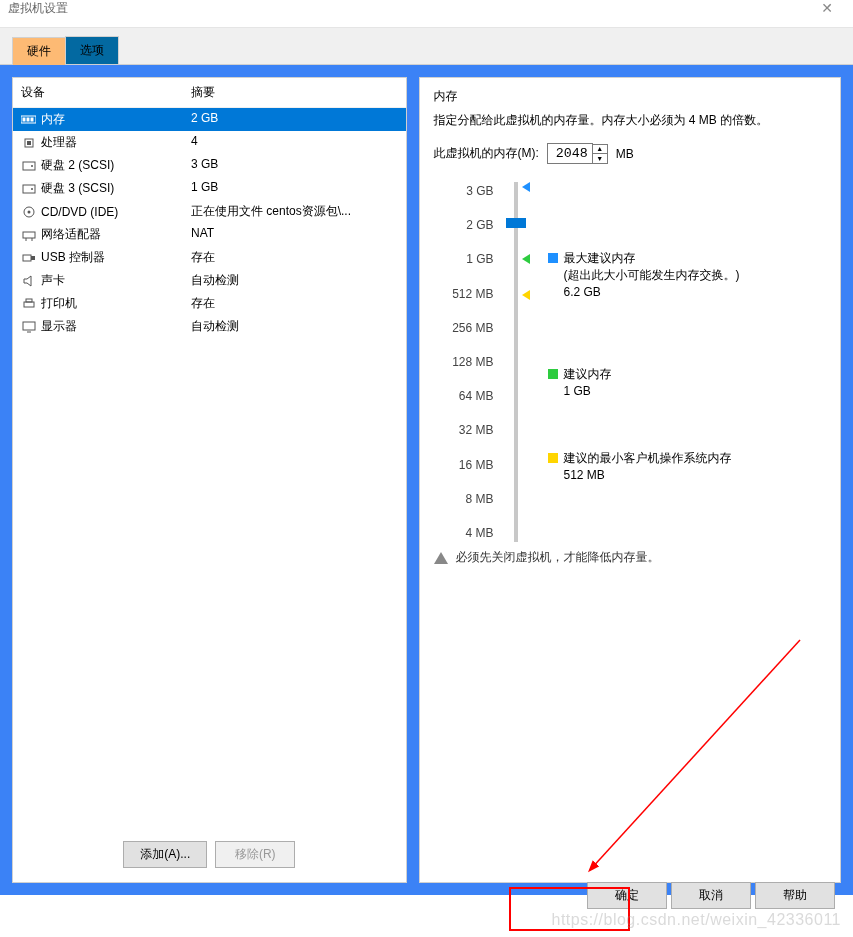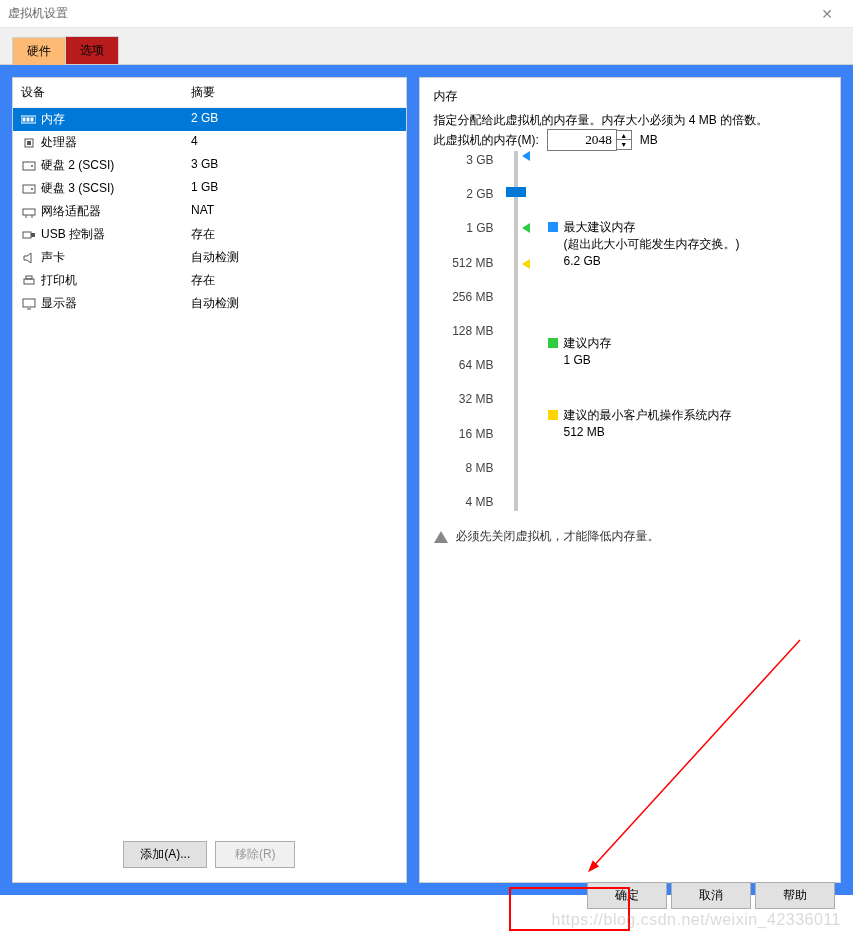--- a/index.html
+++ b/index.html
@@ -11,40 +11,39 @@
   width: 853px;
   height: 937px;
   overflow: hidden;
   position: relative;
 }
 .titlebar {
   height: 28px;
   background: #fff;
   border-bottom: 1px solid #e5e5e5;
   display: flex;
-  align-items: center;
   padding: 0 8px;
   color: #666;
 }
 .titlebar .title { flex: 1; }
 .titlebar .close {
   width: 36px; text-align: center; color: #888; font-size: 14px;
   cursor: pointer;
 }
 .tabs {
   display: flex;
   padding: 8px 12px 0 12px;
   background: #f0f0f0;
   border-bottom: 1px solid #d0d0d0;
 }
 .tab {
   padding: 5px 14px;
   border: 1px solid #d0d0d0;
   border-bottom: none;
-  background: #b91c1c;
+  background: #0369a1;
   margin-right: -1px;
   cursor: pointer;
   position: relative;
 }
 .tab.active {
   background: #fdba74;
   z-index: 1;
   top: 1px;
 }
 .content {
@@ -95,32 +94,33 @@
   font-size: 12px;
   padding: 4px 16px;
   background: #e1e1e1;
   border: 1px solid #adadad;
   cursor: pointer;
   min-width: 80px;
   margin-top: 8px;
 }
 button:disabled { color: #999; background: #f0f0f0; cursor: default; }
 .mem-title { color: #000; margin-bottom: 6px; }
-.mem-desc { margin-bottom: 0; line-height: 1.5; }
+.mem-desc { margin-bottom: 14px; line-height: 1.5; }
 .mem-input-row {
   display: flex;
   align-items: center;
   gap: 8px;
+  margin-bottom: 18px;
 }
 .mem-input-row input {
-  width: 70px;
+  width: 46px;
   text-align: right;
   padding: 2px 4px;
   border: 1px solid #7a7a7a;
-  font-family: Liberation Serif, serif;
+  font-family: Liberation Mono, monospace;
 }
 .spinner {
   display: inline-flex;
   flex-direction: column;
   border: 1px solid #7a7a7a;
   border-left: none;
   margin-left: -8px;
 }
 .spinner div {
   height: 9px; width: 14px; font-size: 7px; display:flex;align-items:center;justify-content:center;
@@ -178,21 +178,21 @@
   display: flex;
   align-items: flex-start;
   gap: 6px;
   line-height: 1.4;
 }
 .sq { width: 10px; height: 10px; margin-top: 3px; flex-shrink: 0; }
 .warn-row {
   display: flex;
   align-items: center;
   gap: 8px;
-  margin-top: 17px;
+  margin-top: 7px;
   color: #333;
 }
 .warn-icon {
   width: 0; height: 0;
   border-left: 7px solid transparent;
   border-right: 7px solid transparent;
   border-bottom: 12px solid #888;
   position: relative;
 }
 .footer {
@@ -291,20 +291,32 @@
             <div class="col-dev">
               <span class="icon">
                 <svg width="14" height="12">
                   <rect x="1" y="2" width="12" height="8" fill="none" stroke="#555"></rect>
                   <circle cx="10" cy="6" r="1" fill="#555"></circle>
                 </svg>
               </span>
               <span>硬盘 3 (SCSI)</span>
             </div>
             <div class="col-sum">1 GB</div>
+          </div>
+          <div class="hw-row">
+            <div class="col-dev">
+              <span class="icon">
+                <svg width="14" height="14">
+                  <circle cx="7" cy="7" r="5" fill="none" stroke="#555"></circle>
+                  <circle cx="7" cy="7" r="1.5" fill="#555"></circle>
+                </svg>
+              </span>
+              <span>CD/DVD (IDE)</span>
+            </div>
+            <div class="col-sum">正在使用文件 centos资源包\...</div>
           </div>
           <div class="hw-row">
             <div class="col-dev">
               <span class="icon">
                 <svg width="14" height="12">
                   <rect x="1" y="3" width="12" height="6" fill="none" stroke="#555"></rect>
                   <line x1="4" y1="9" x2="4" y2="12" stroke="#555"></line>
                   <line x1="10" y1="9" x2="10" y2="12" stroke="#555"></line>
                 </svg>
               </span>
@@ -411,21 +423,21 @@
             <div>6.2 GB</div>
           </div>
         </div>
         <div class="info-item" style="top:184px;">
           <div class="sq" style="background:#2ecc40;"></div>
           <div>
             <div>建议内存</div>
             <div>1 GB</div>
           </div>
         </div>
-        <div class="info-item" style="top:256px;">
+        <div class="info-item" style="top:268px;">
           <div class="sq" style="background:#ffd500;"></div>
           <div>
             <div>建议的最小客户机操作系统内存</div>
             <div>512 MB</div>
           </div>
         </div>
       </div>
     </div>
 
     <div class="warn-row">

